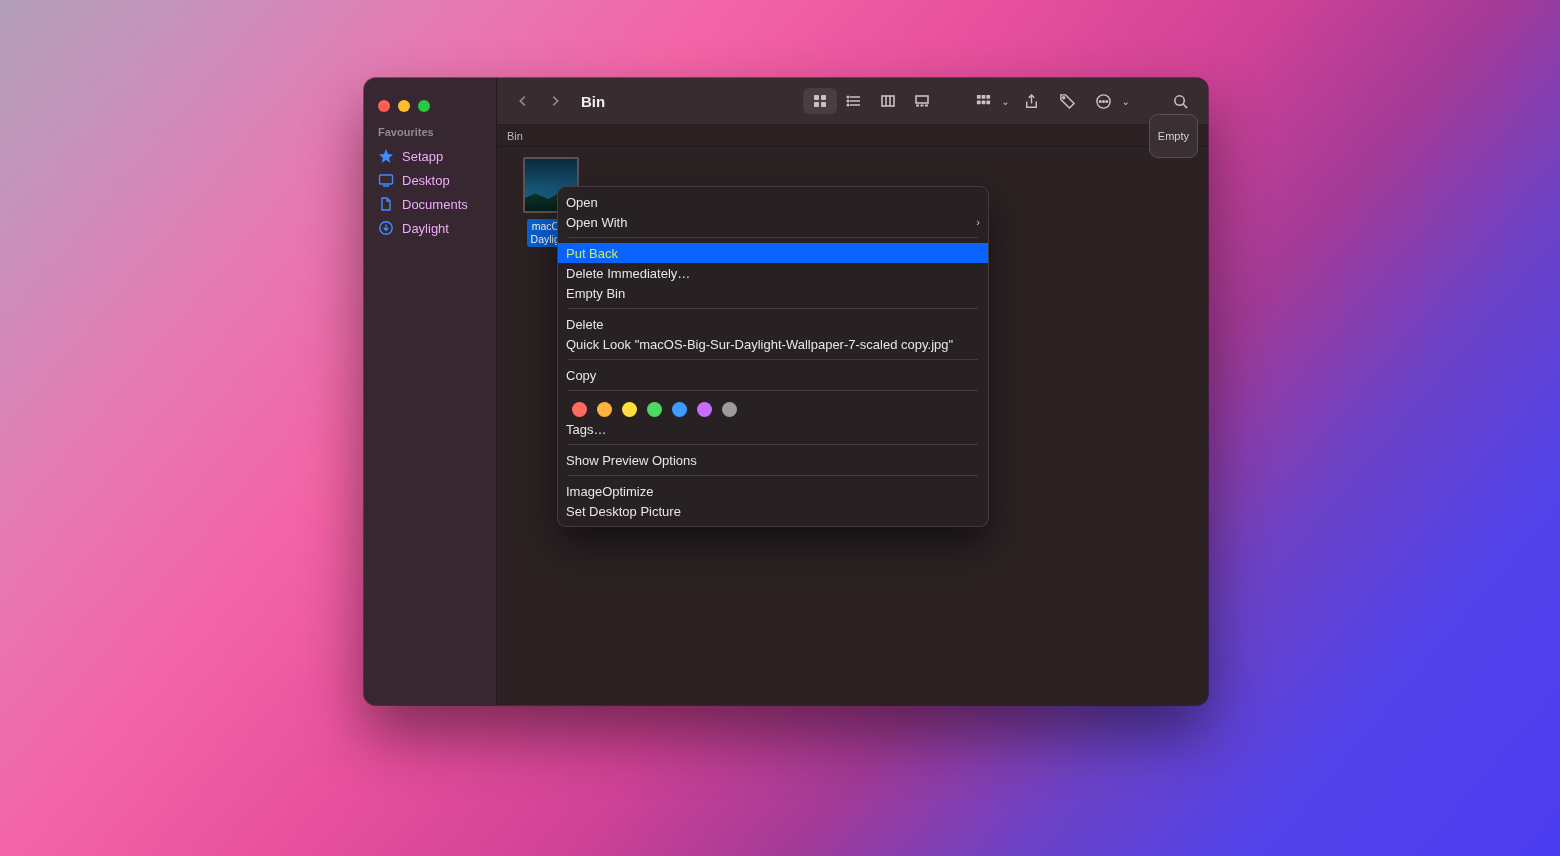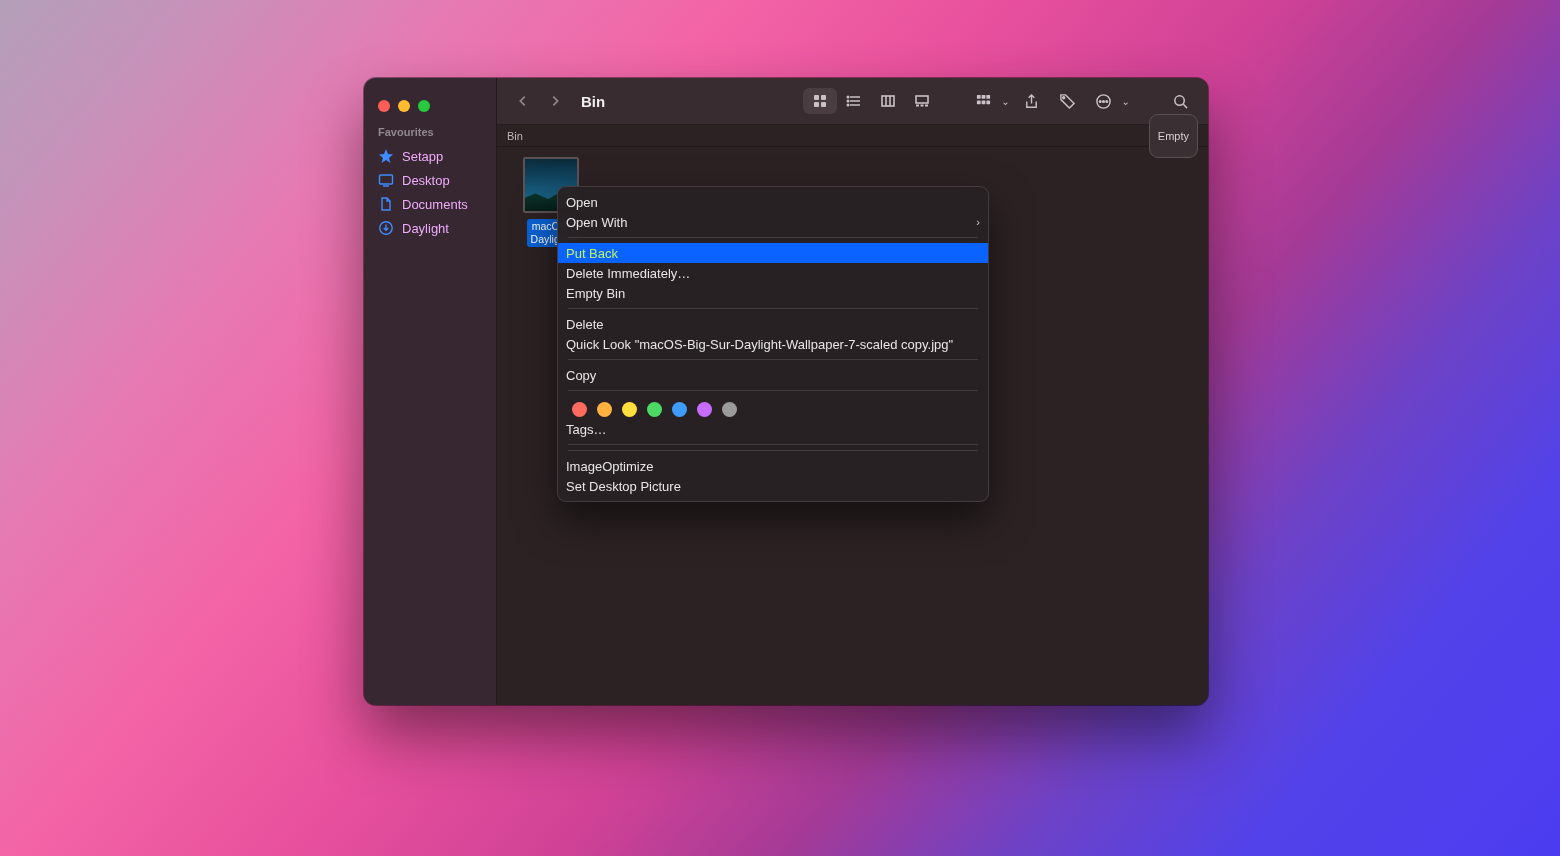--- a/index.html
+++ b/index.html
@@ -255,16 +255,17 @@
     <span class="tag-dot tag-red"></span>
     <span class="tag-dot tag-orange"></span>
     <span class="tag-dot tag-yellow"></span>
     <span class="tag-dot tag-green"></span>
     <span class="tag-dot tag-blue"></span>
     <span class="tag-dot tag-purple"></span>
     <span class="tag-dot tag-gray"></span>
   </div>
   <div class="ctx-item">Tags…</div>
   <div class="ctx-sep"></div>
+  <div class="ctx-item">Show Preview Options</div>
   <div class="ctx-sep"></div>
   <div class="ctx-item">ImageOptimize</div>
   <div class="ctx-item">Set Desktop Picture</div>
 </div>
 
 </body></html>

